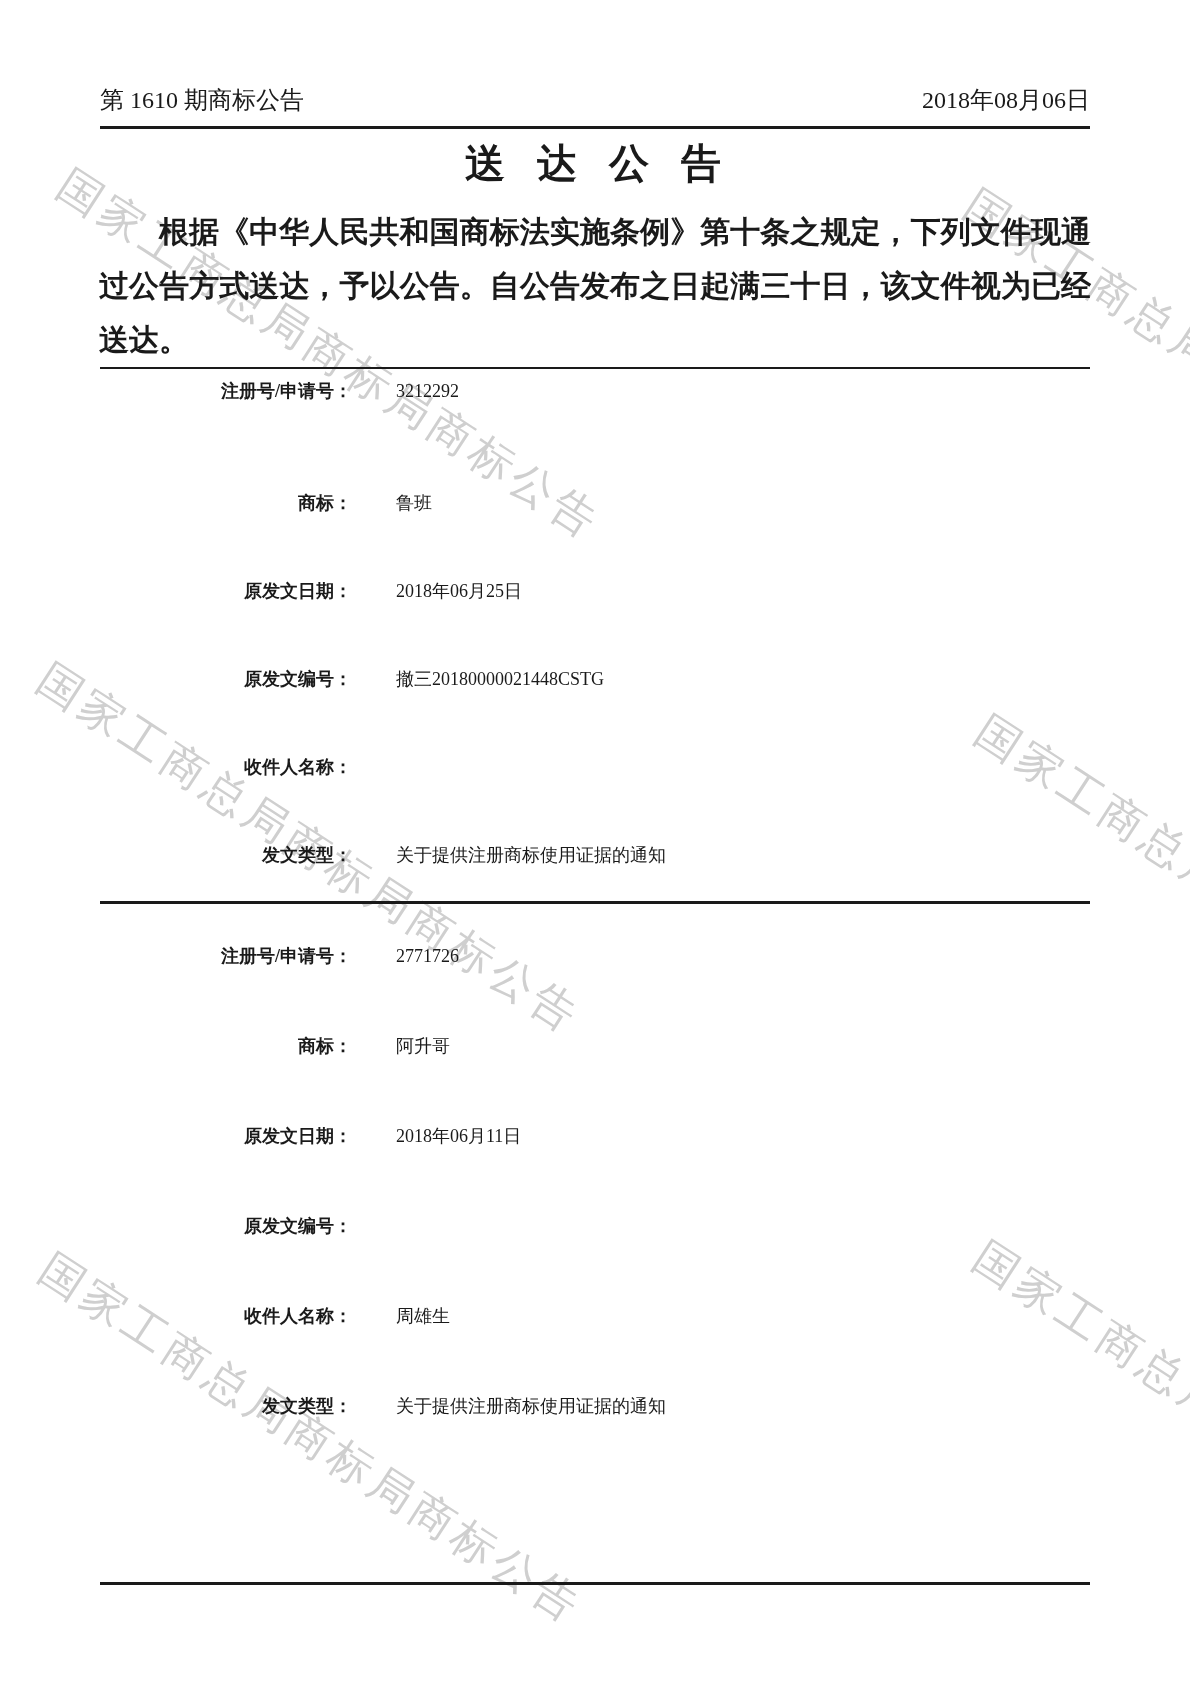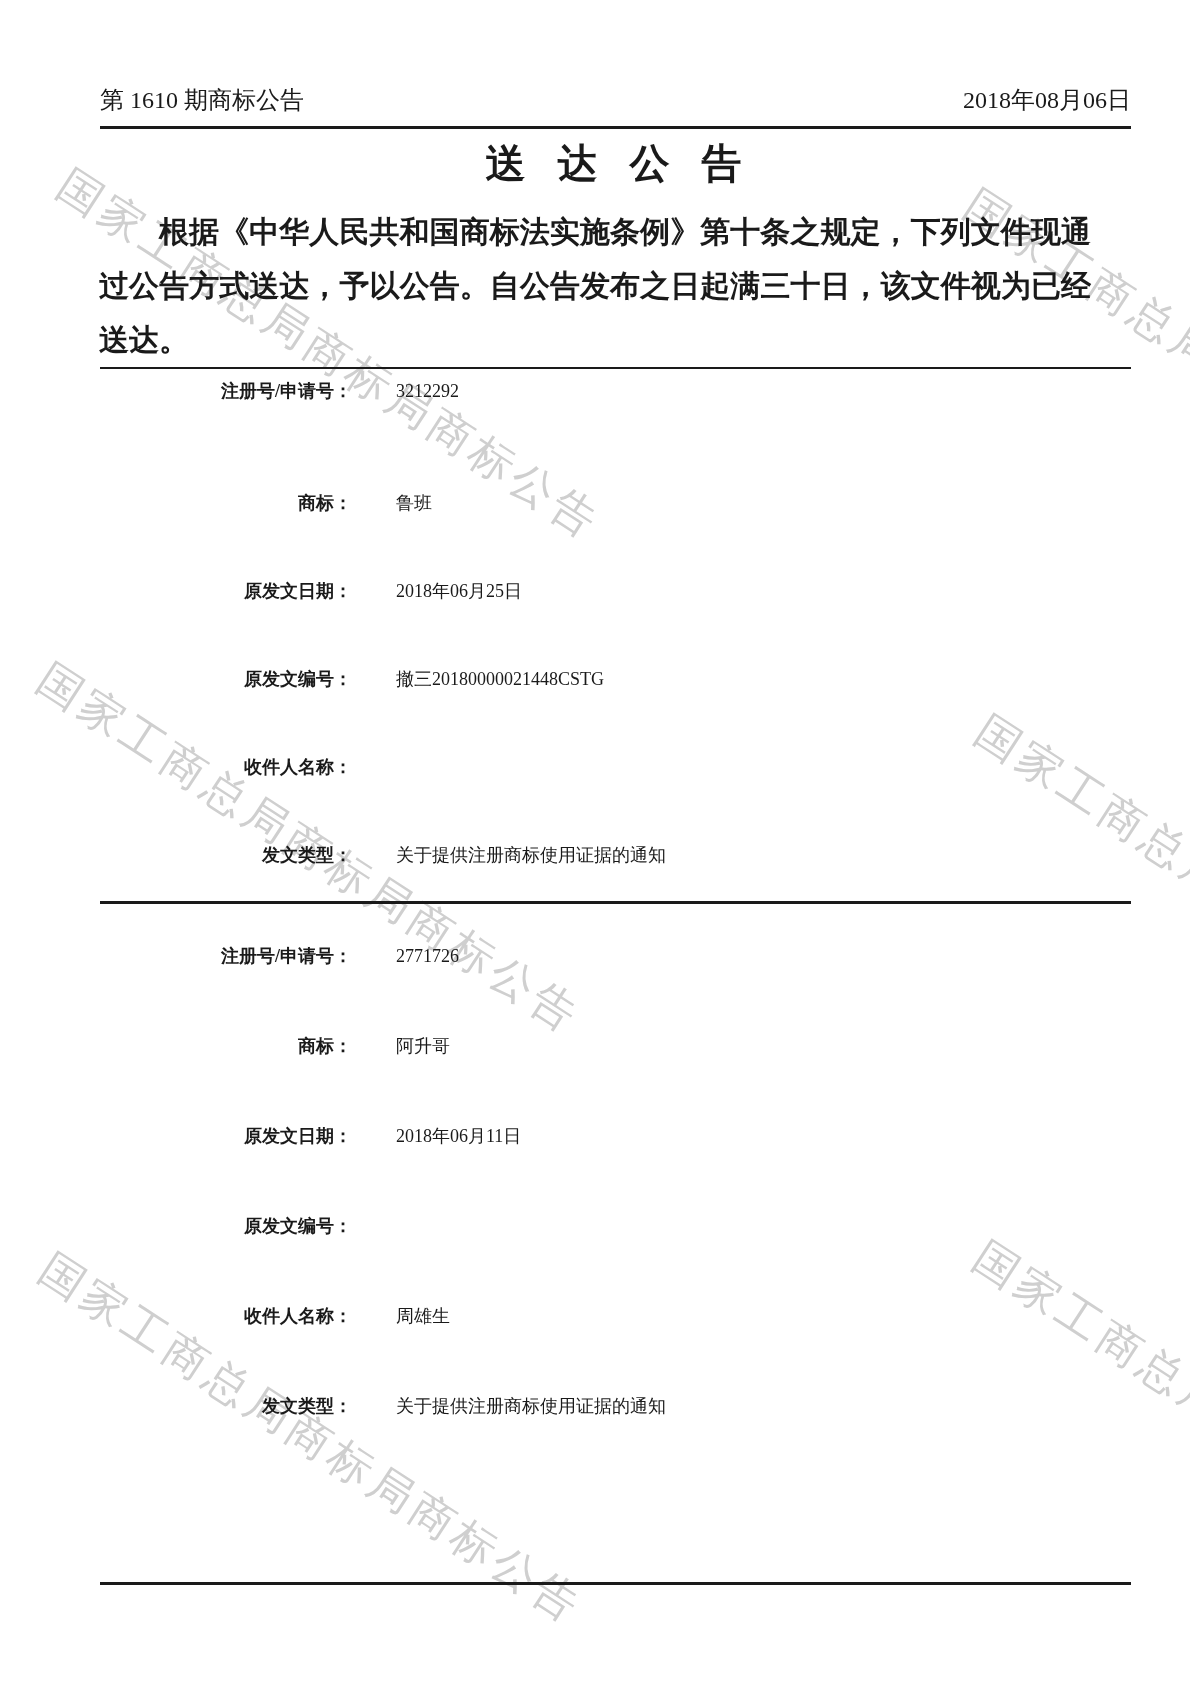--- a/index.html
+++ b/index.html
@@ -9,21 +9,21 @@
     height: 1684px;
     position: relative;
     overflow: hidden;
     font-family: "Liberation Serif", "DejaVu Serif", serif;
     color: #1a1a1a;
   }
   .page {
     position: relative;
     width: 1190px;
     height: 1684px;
-    padding: 84px 59px 0 100px;
+    padding: 84px 100px 0 100px;
     z-index: 1;
   }
   
   .wm {
     position: absolute;
     z-index: 0;
     font-size: 44px;
     letter-spacing: 5px;
     color: #cfcfcf;
     white-space: nowrap;

